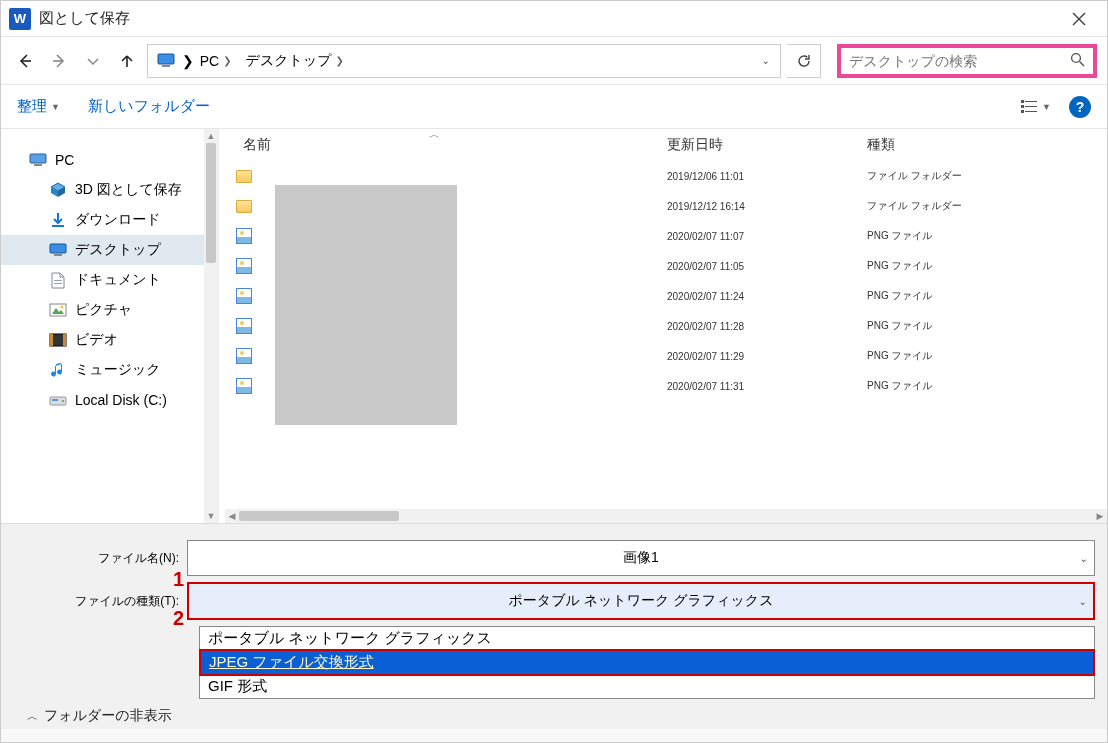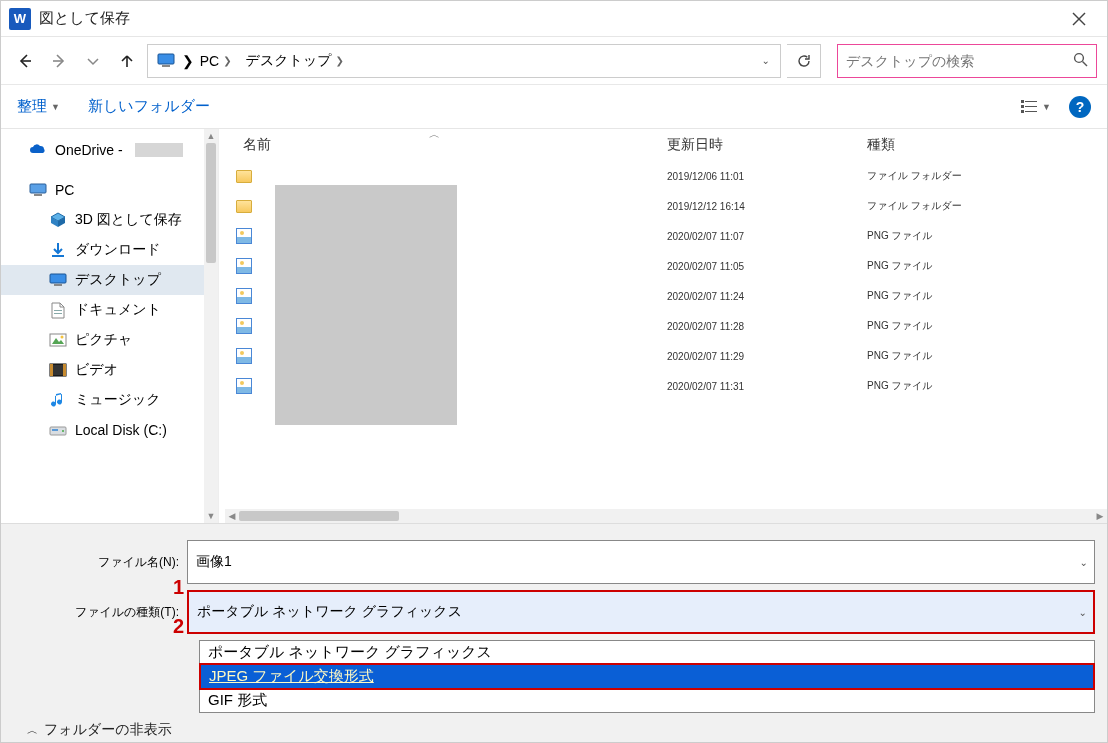--- a/index.html
+++ b/index.html
@@ -86,21 +86,21 @@
     width: 34px; height: 34px;
     border: 1px solid #ccc;
     border-left: none;
     display: flex; align-items: center; justify-content: center;
     cursor: pointer;
     background: #fff;
     margin-right: 10px;
   }
   .search-box {
     width: 260px; height: 34px;
-    border: 1px solid #ec4899;
+    border: 4px solid #ec4899;
     display: flex; align-items: center;
     padding: 0 8px;
     background: #fff;
     color: #777;
   }
   .search-box input {
     border: none; outline: none; flex: 1; font-size: 14px;
     color: #555;
     background: transparent;
   }
@@ -223,27 +223,28 @@
     border-top: 1px solid #ddd;
   }
   .brow {
     display: flex; align-items: center;
     margin-bottom: 6px;
     position: relative;
   }
   .brow .lbl { width: 174px; text-align: right; padding-right: 8px; font-size: 12px; }
   .brow .field {
     flex: 1;
-    height: 44px;
+    height: 36px;
     border: 1px solid #888;
     background: #fff;
     display: flex; align-items: center;
     padding: 17px 8px;
     font-size: 14px;
     position: relative;
+    justify-content: center;
   }
   .brow .field .dd { position: absolute; right: 6px; color: #555; font-size: 10px; }
   .brow.filetype .field {
     border: 2px solid #cc0000;
     background: #e6eefb;
   }
   .annot {
     position: absolute;
     left: 160px;
     font-weight: bold;
@@ -377,29 +378,20 @@
       </svg>
       <span style="font-size:9px;color:#666">▼</span>
     </div>
     <div class="help-icon">?</div>
   </div>
 </div>
 
 <div class="main">
 
   <div class="sidebar">
-    <div class="tree-item">
-      <span class="tree-icon">
-        <svg width="18" height="12" viewBox="0 0 18 12">
-            <path d="M4 9a3 3 0 0 1 0-6 4 4 0 0 1 7-1 3.3 3.3 0 0 1 4 3 2.5 2.5 0 0 1-1 4H4z" fill="#0a61c9"></path>
-          </svg>
-      </span>
-      <span>OneDrive -</span>
-      <span class="redact" style="width:48px;margin-left:4px"></span>
-    </div>
     <div style="height:10px"></div>
     <div class="tree-item">
       <span class="tree-icon">
         <svg width="18" height="14" viewBox="0 0 18 14">
             <rect x="1" y="1" width="16" height="9" rx="1" fill="#5aa0e6" stroke="#2a5f99"></rect>
             <rect x="5" y="11" width="8" height="2" fill="#888"></rect>
           </svg>
       </span>
       <span>PC</span>
     </div>

